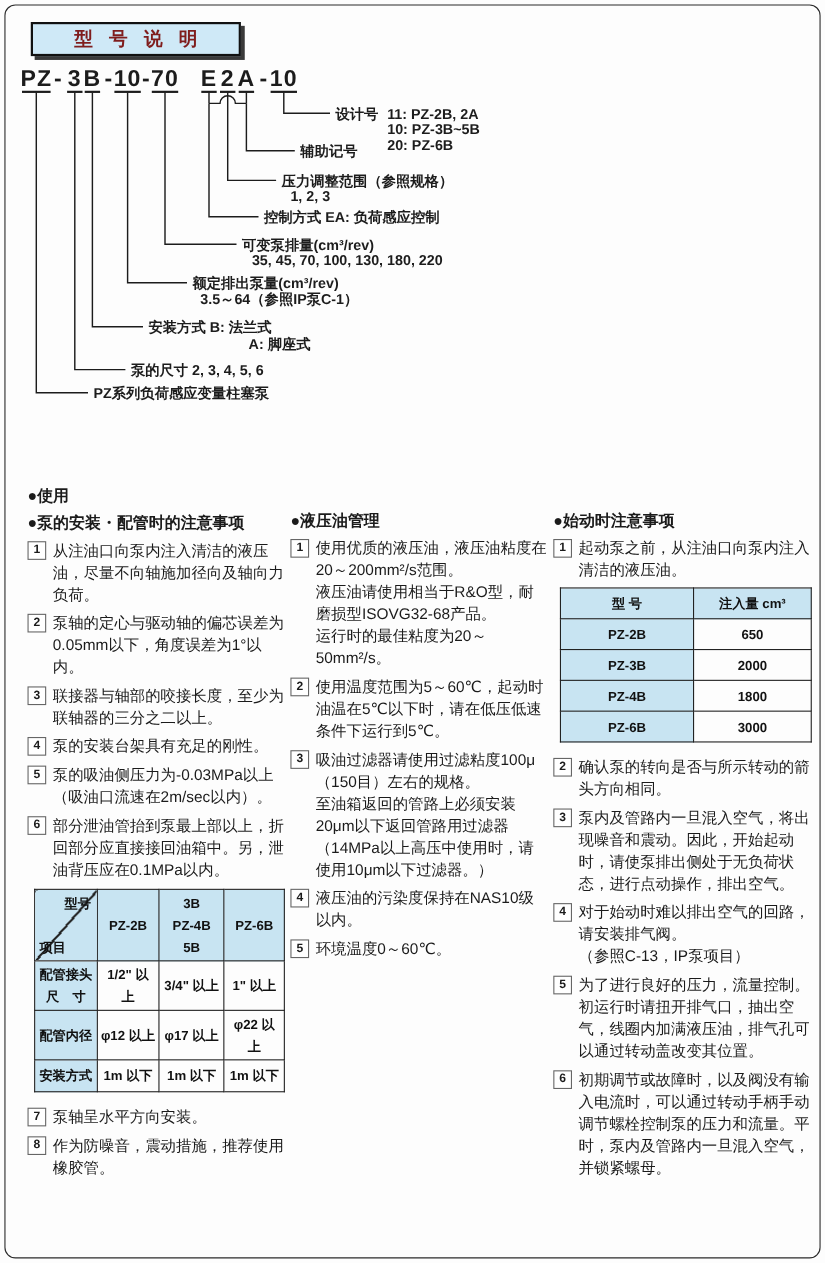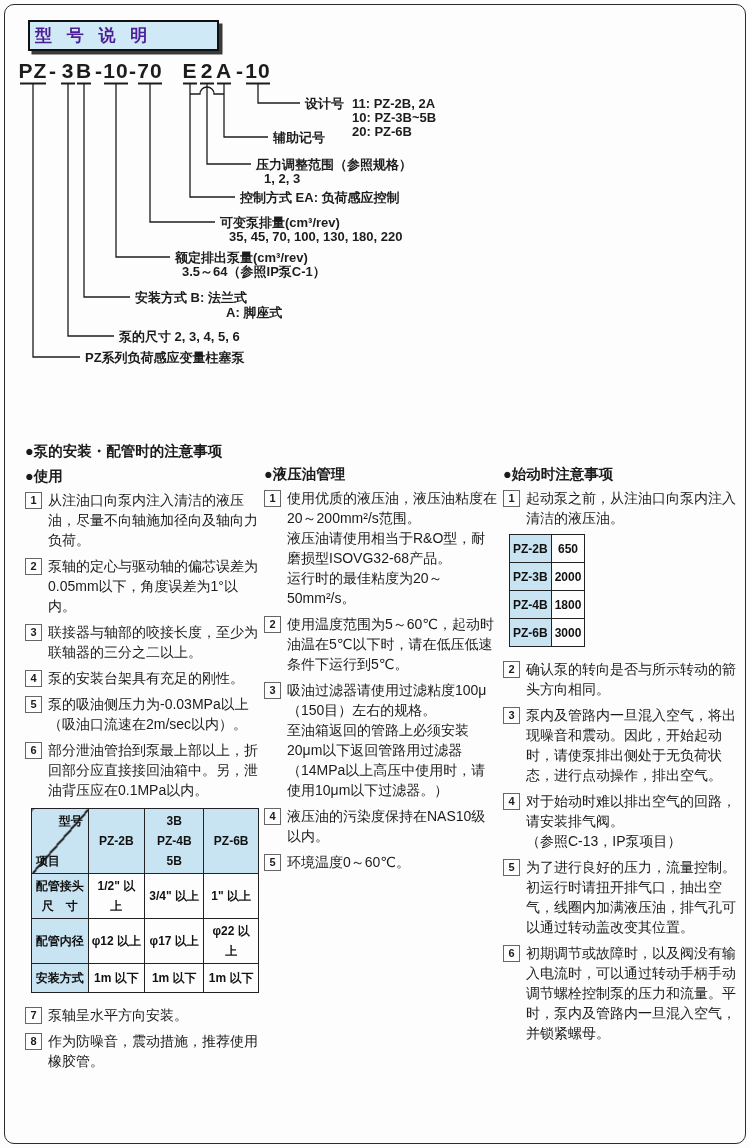--- a/index.html
+++ b/index.html
@@ -11,23 +11,23 @@
   }
   .page-border {
     position:absolute; left:4px; top:4px; right:4px; bottom:4px;
     border:1.5px solid #2b2b2b; border-radius:10px;
     pointer-events:none;
   }
   .title-box {
     position:absolute; left:28px; top:20px; width:182px; height:27px;
     background:#cfe9f7; border:2px solid #111;
     box-shadow:3.5px 3.5px 0 #3a3a3a;
-    display:flex; align-items:center; 
+    display:flex; align-items:center; justify-content:center;
     font-size:17px; font-weight:bold; letter-spacing:5px; padding-left:5px;
-    color:#4c1d95;
+    color:#7f1d1d;
   }
   svg.diagram { position:absolute; left:0; top:0; }
   svg.diagram text {
     font-family:"Liberation Sans","DejaVu Sans",sans-serif;
     fill:#1c1c1c; font-size:13px; font-weight:bold;
   }
   svg.diagram text.code { font-size:21px; letter-spacing:1px; }
   svg.diagram line, svg.diagram path { stroke:#1c1c1c; fill:none; }
   svg.diagram .ul { stroke-width:2; }
   svg.diagram .ln { stroke-width:1.3; }
@@ -134,22 +134,22 @@
   <text x="229" y="241">35, 45, 70, 100, 130, 180, 220</text>
   <text x="175" y="262">额定排出泵量(cm³/rev)</text>
   <text x="182" y="276">3.5～64（参照IP泵C-1）</text>
   <text x="135" y="302">安装方式  B: 法兰式</text>
   <text x="226" y="317">A: 脚座式</text>
   <text x="119" y="341">泵的尺寸  2, 3, 4, 5, 6</text>
   <text x="85" y="362">PZ系列负荷感应变量柱塞泵</text>
 </svg>
 
 <div class="col col1">
+  <div class="h">●使用</div>
   <div class="h">●泵的安装・配管时的注意事项</div>
-  <div class="h">●使用</div>
 
   <div class="item">
     <span class="inum">1</span>
     <span class="itext">从注油口向泵内注入清洁的液压油，尽量不向轴施加径向及轴向力负荷。</span>
   </div>
   <div class="item">
     <span class="inum">2</span>
     <span class="itext">泵轴的定心与驱动轴的偏芯误差为0.05mm以下，角度误差为1°以内。</span>
   </div>
   <div class="item">
@@ -243,20 +243,24 @@
 
 <div class="col col3">
   <div class="h">●始动时注意事项</div>
   <div class="item">
     <span class="inum">1</span>
     <span class="itext">起动泵之前，从注油口向泵内注入清洁的液压油。</span>
   </div>
 
   <table class="t2">
     <tbody>
+        <tr class="hrow">
+      <th class="bg ca">型 号</th>
+      <th class="bg cbm">注入量 cm³</th>
+    </tr>
     <tr>
       <th class="bg">PZ-2B</th>
       <td>650</td>
     </tr>
     <tr>
       <th class="bg">PZ-3B</th>
       <td>2000</td>
     </tr>
     <tr>
       <th class="bg">PZ-4B</th>

